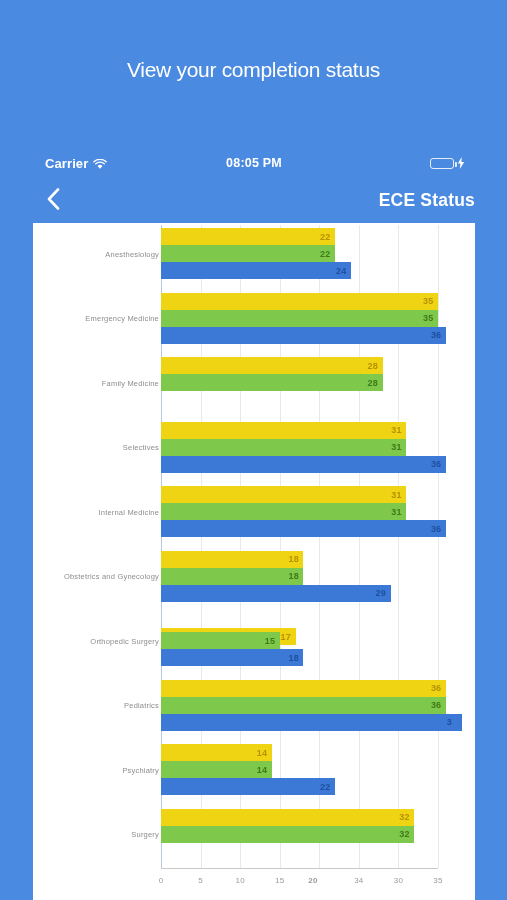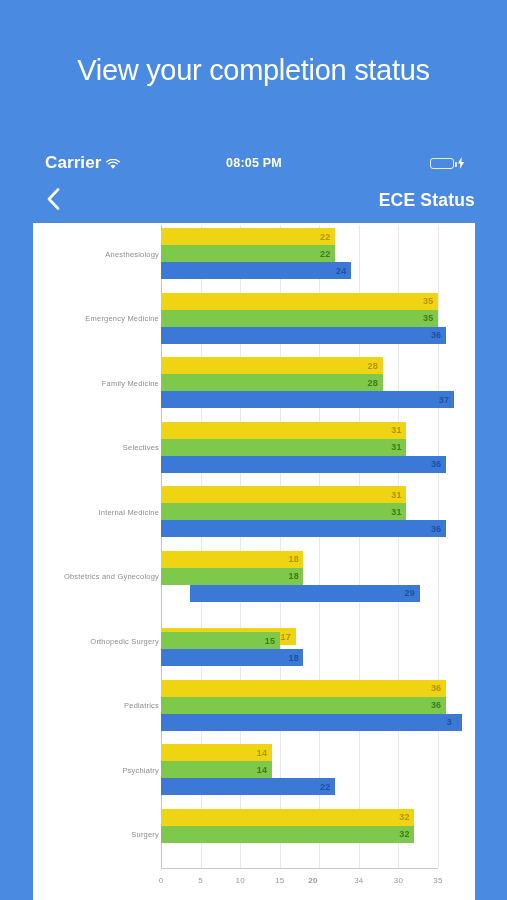--- a/index.html
+++ b/index.html
@@ -17,21 +17,21 @@
   }
 
   
   .promo-title {
     position: absolute;
     top: 50px;
     left: 0;
     width: 507px;
     text-align: center;
     color: #ffffff;
-    font-size: 29px;
+    font-size: 21px;
     font-weight: 400;
     letter-spacing: -0.3px;
     line-height: 40px;
   }
 
   
   .phone {
     position: absolute;
     left: 33px;
     top: 148px;
@@ -52,21 +52,21 @@
   }
   .status-left {
     position: absolute;
     left: 12px;
     top: 0;
     height: 30px;
     display: flex;
     align-items: center;
     gap: 5px;
   }
-  .carrier-text { font-weight: 600; font-size: 17px; letter-spacing: .1px; }
+  .carrier-text { font-weight: 600; font-size: 13px; letter-spacing: .1px; }
   .wifi-icon { display: inline-block; width: 14px; height: 11px; position: relative; top: 1px; }
   .status-center {
     position: absolute;
     left: 0; top: 0;
     width: 100%;
     height: 30px;
     display: flex;
     align-items: center;
     justify-content: center;
     font-weight: 700;
@@ -326,24 +326,20 @@
         <div class="group" style="top: 134px; height: 64.5px;">
           <div class="cat-label" style="top: 21.5px;">Family Medicine</div>
           <div class="bar-row" style="top: 0px; width: 221.6px;">
             <div class="bar yellow" style="width: 221.6px; background: rgb(239, 212, 19);"></div>
             <div class="bar-value v-yellow" style="left: 206.6px;">28</div>
           </div>
           <div class="bar-row" style="top: 17px; width: 221.6px;">
             <div class="bar green" style="width: 221.6px; background: rgb(126, 200, 75);"></div>
             <div class="bar-value v-green" style="left: 206.6px;">28</div>
           </div>
-          <div class="bar-row" style="top: 34px; width: 292.829px;">
-            <div class="bar blue" style="width: 292.829px; background: rgb(60, 121, 214);"></div>
-            <div class="bar-value v-blue" style="left: 277.829px;">37</div>
-          </div>
         </div>
         <div class="group" style="top: 198.5px; height: 64.5px;">
           <div class="cat-label" style="top: 21.5px;">Selectives</div>
           <div class="bar-row" style="top: 0px; width: 245.343px;">
             <div class="bar yellow" style="width: 245.343px; background: rgb(239, 212, 19);"></div>
             <div class="bar-value v-yellow" style="left: 230.343px;">31</div>
           </div>
           <div class="bar-row" style="top: 17px; width: 245.343px;">
             <div class="bar green" style="width: 245.343px; background: rgb(126, 200, 75);"></div>
             <div class="bar-value v-green" style="left: 230.343px;">31</div>
@@ -371,21 +367,21 @@
         <div class="group" style="top: 327.5px; height: 64.5px;">
           <div class="cat-label" style="top: 21.5px;">Obstetrics and Gynecology</div>
           <div class="bar-row" style="top: 0px; width: 142.457px;">
             <div class="bar yellow" style="width: 142.457px; background: rgb(239, 212, 19);"></div>
             <div class="bar-value v-yellow" style="left: 127.457px;">18</div>
           </div>
           <div class="bar-row" style="top: 17px; width: 142.457px;">
             <div class="bar green" style="width: 142.457px; background: rgb(126, 200, 75);"></div>
             <div class="bar-value v-green" style="left: 127.457px;">18</div>
           </div>
-          <div class="bar-row" style="top: 34px; width: 229.514px; margin-left: 29px;">
+          <div class="bar-row" style="top: 34px; width: 229.514px;">
             <div class="bar blue" style="width: 229.514px; background: rgb(60, 121, 214);"></div>
             <div class="bar-value v-blue" style="left: 214.514px;">29</div>
           </div>
         </div>
         <div class="group" style="top: 392px; height: 64.5px;">
           <div class="cat-label" style="top: 21.5px;">Orthopedic Surgery</div>
           <div class="bar-row" style="top: 13px; width: 134px;">
             <div class="bar yellow" style="width: 134.543px; background: rgb(239, 212, 19);"></div>
             <div class="bar-value v-yellow" style="left: 119.543px;">17</div>
           </div>

